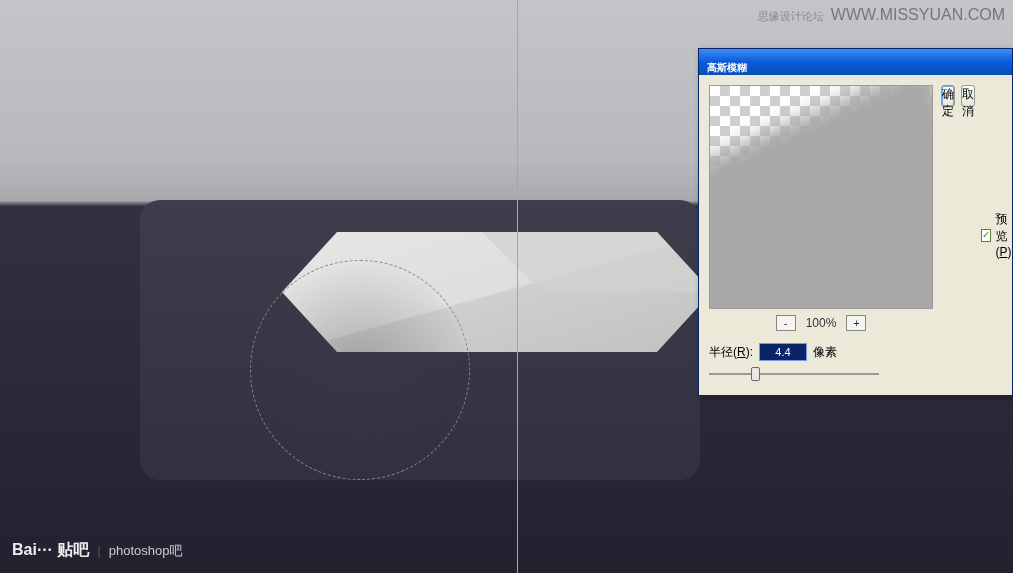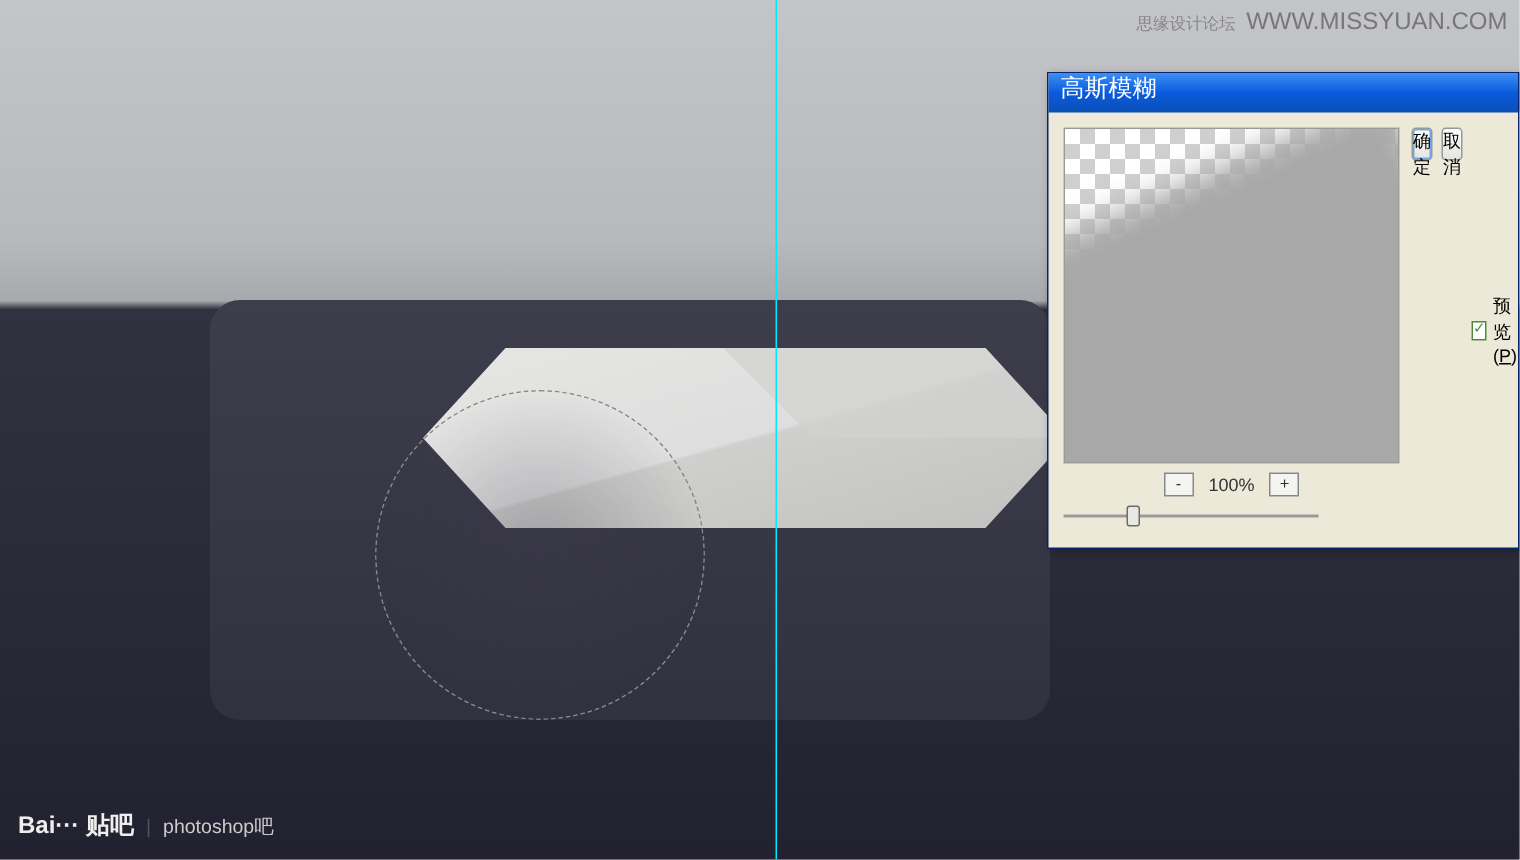--- a/index.html
+++ b/index.html
@@ -81,24 +81,24 @@
       left: 698px; top: 48px;
       width: 315px;
       background: #ece9d8;
       border: 1px solid #0a246a;
       box-shadow: 2px 2px 6px rgba(0,0,0,0.3);
     }
     .titlebar {
       height: 26px;
       background: linear-gradient(to bottom, #3b8df5 0%, #0a5bdc 50%, #0a4fb5 100%);
       color: #fff;
-      font-weight: normal;
-      font-size: 16px;
+      font-weight: bold;
+      font-size: 10px;
       display: flex;
-      align-items: flex-start;
+      align-items: flex-end;
       padding: 0 8px;
     }
     .dialog-body {
       padding: 10px 10px 14px 10px;
       display: flex;
       gap: 8px;
     }
     .preview-col { flex: 1; }
     .btn-col { width: 72px; display: flex; flex-direction: row; gap: 6px; }
     .xp-btn {
@@ -231,20 +231,25 @@
     <div class="preview-col">
       <div class="preview-box">
         <div class="checker"></div>
         <div class="blur-shape"></div>
       </div>
       <div class="zoom-row">
         <div class="zoom-btn">-</div>
         <span>100%</span>
         <div class="zoom-btn">+</div>
       </div>
+      <div class="radius-row">
+        <span><span>半径(</span><span class="underline">R</span><span>):</span></span>
+        <input class="radius-input" value="4.4" style="">
+        <span>像素</span>
+      </div>
       <div class="slider">
         <div class="slider-track"></div>
         <div class="slider-thumb"></div>
       </div>
     </div>
     <div class="btn-col">
       <button class="xp-btn">确定</button>
       <button class="xp-btn">取消</button>
       <label class="chk-row">
         <span class="chk">✓</span>

